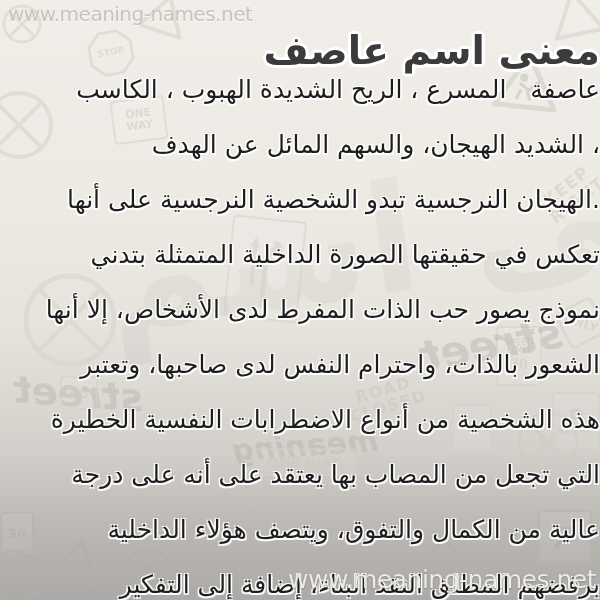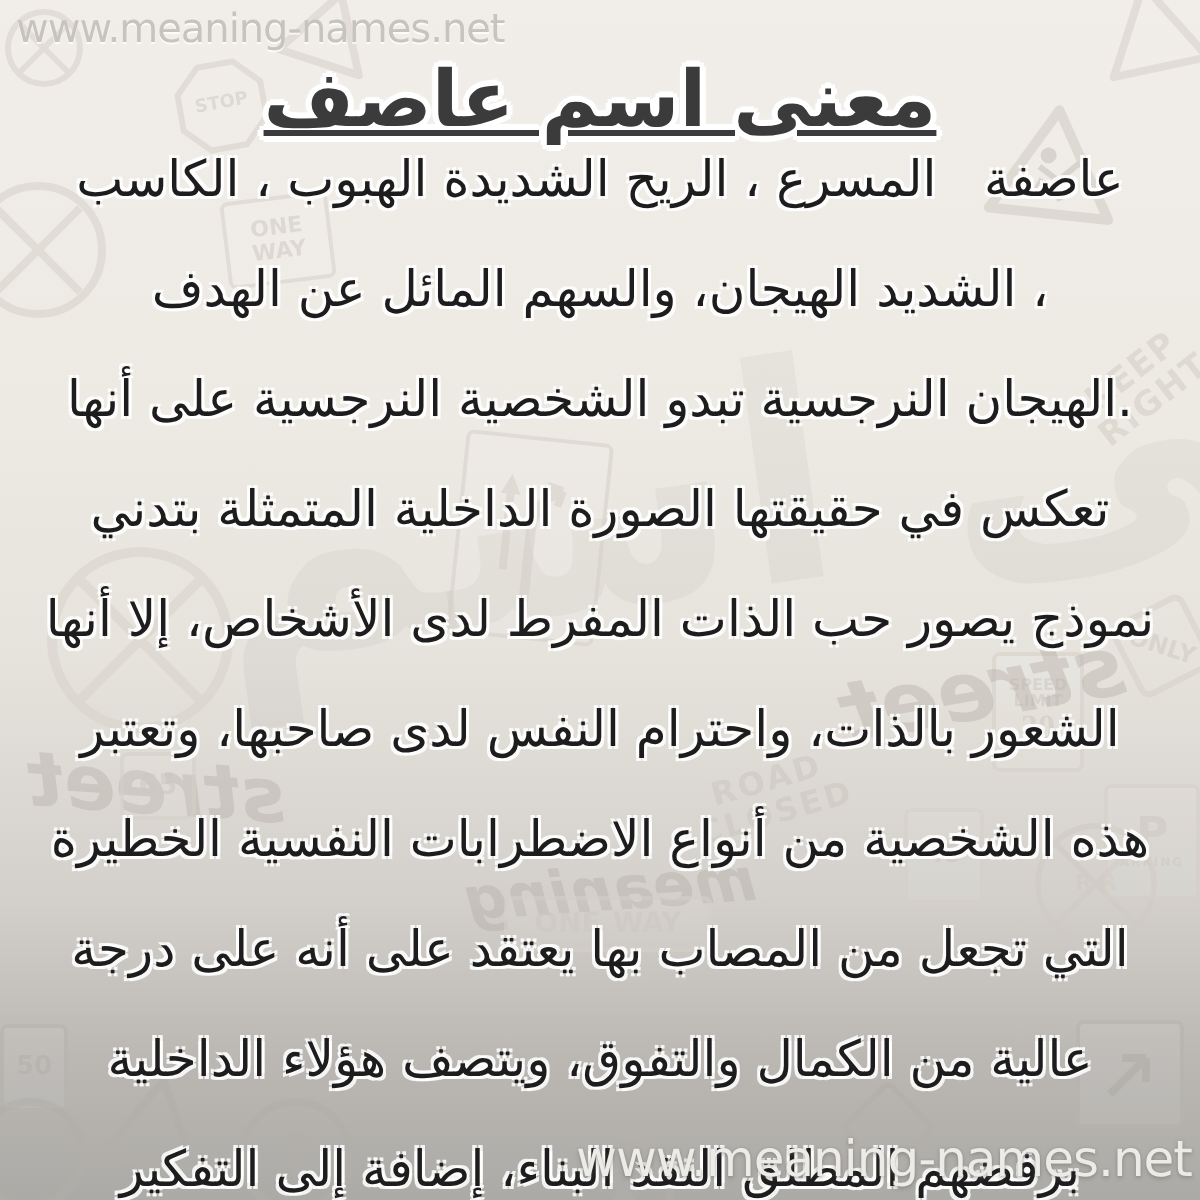--- a/index.html
+++ b/index.html
@@ -19,27 +19,27 @@
           transform-origin:center;white-space:nowrap;}
   .bigar{position:absolute;color:rgba(110,104,96,0.06);font-weight:bold;white-space:nowrap;}
   .darker{color:#b7b4b0;}
   .darker.rect{border-color:#b7b4b0;}
   
   .wm-top{position:absolute;top:2px;left:8px;font-size:20px;letter-spacing:-0.5px;
           color:#c7c3bd;text-shadow:0 1px 0 rgba(255,255,255,0.75);z-index:3;}
   .wm-bottom{position:absolute;bottom:6px;right:4px;font-size:25px;letter-spacing:-0.5px;
           color:#edebe7;text-shadow:0 1px 2px rgba(105,102,98,0.45),0 0 1px rgba(105,102,98,0.3);z-index:6;}
   
-  .title{position:absolute;top:2px;left:0;right:0;text-align:center;z-index:4;
+  .title{position:absolute;top:2px;left:0;right:0;text-align:right;z-index:4;
          font-size:39px;font-weight:bold;color:#3b3b3b;direction:rtl;
          text-shadow:3px 0 0 #fff,-3px 0 0 #fff,0 3px 0 #fff,0 -3px 0 #fff,
-           2px 2px 0 #fff,-2px 2px 0 #fff,2px -2px 0 #fff,-2px -2px 0 #fff,0 0 6px #fff;text-decoration:underline;}
+           2px 2px 0 #fff,-2px 2px 0 #fff,2px -2px 0 #fff,-2px -2px 0 #fff,0 0 6px #fff;}
   
   .body-text{position:absolute;top:62px;left:0;right:0;z-index:5;direction:rtl;}
-  .body-line{height:55px;line-height:55px;text-align:center;font-size:25px;color:#1d1d1d;
+  .body-line{height:55px;line-height:55px;font-size:25px;color:#1d1d1d;
     white-space:pre;
     text-shadow:1.5px 1.5px 0 rgba(255,255,255,0.85),-1.5px -1.5px 0 rgba(255,255,255,0.85),
       1.5px -1.5px 0 rgba(255,255,255,0.85),-1.5px 1.5px 0 rgba(255,255,255,0.85);}
 </style>
 </head>
 <body>
 
 <div class="canvas">
 
   <div class="bg">

